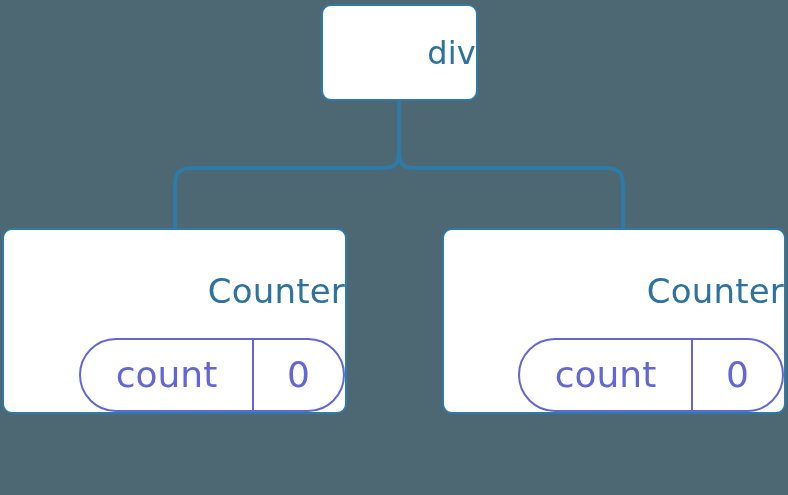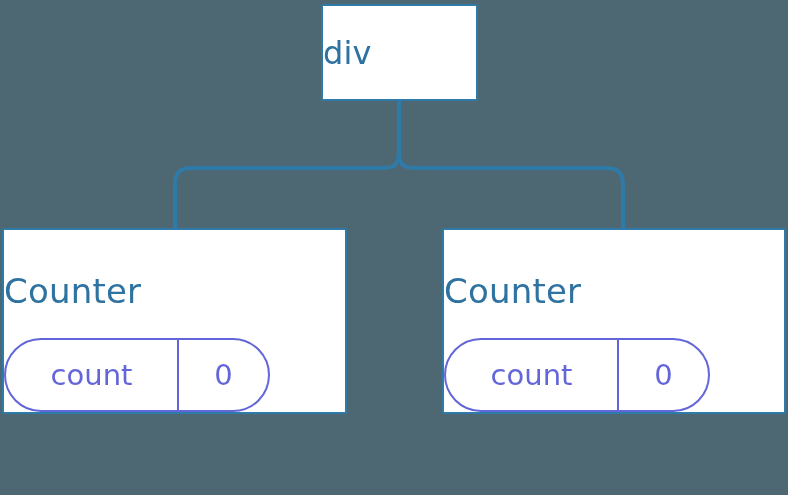--- a/index.html
+++ b/index.html
@@ -29,25 +29,25 @@
     width: 788px;
     height: 495px;
     pointer-events: none;
   }
 
   
   .node {
     position: absolute;
     background: #ffffff;
     border: 2px solid #2e7aa8;
-    border-radius: 2px;
+    border-radius: 10px;
     box-sizing: border-box;
     display: flex;
     flex-direction: column;
-    align-items: flex-start;
+    align-items: flex-end;
   }
 
   
   .node-root {
     left: 321px;
     top: 4px;
     width: 157px;
     height: 97px;
     justify-content: center;
   }
@@ -85,21 +85,21 @@
     display: flex;
     align-items: stretch;
     background: #ffffff;
   }
   .state-key,
   .state-value {
     display: flex;
     align-items: center;
     justify-content: center;
     color: #6366d8;
-    font-size: 29px;
+    font-size: 36px;
     line-height: 1;
     box-sizing: border-box;
   }
   .state-key {
     width: 173px;
     border-right: 2px solid #6366d8;
   }
   .state-value {
     flex: 1;
   }

